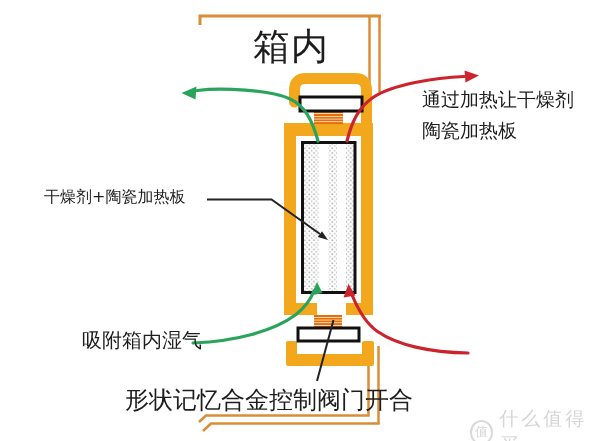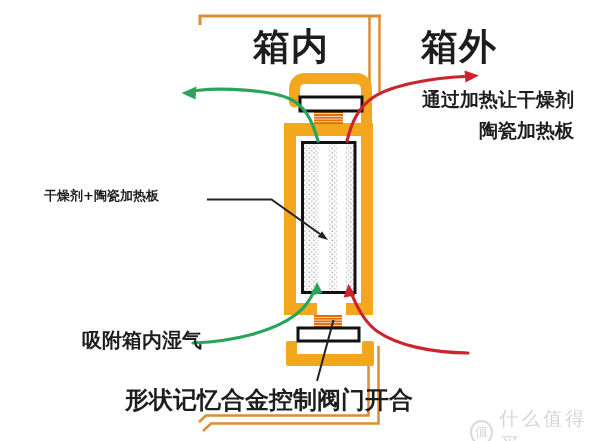--- a/index.html
+++ b/index.html
@@ -1,21 +1,21 @@
 <!DOCTYPE html>
 <html><head>
 <meta charset="utf-8">
 <style>
   html,body{margin:0;padding:0;background:#fff;}
   .stage{position:relative;width:600px;height:441px;background:#ffffff;overflow:hidden;
          font-family:"DejaVu Sans",sans-serif;color:#1d1d1d;}
   .stage svg{position:absolute;left:0;top:0;}
-  .lbl{position:absolute;font-weight:700;white-space:nowrap;text-align:right;}
+  .lbl{position:absolute;font-weight:400;white-space:nowrap;}
   .lbl-big{font-size:37px;letter-spacing:1px;}
-  .lbl-small{font-size:13px;}
+  .lbl-small{font-size:16px;}
   .inside{left:253px;top:22px;}
   .outside{left:421px;top:22px;}
   .heat{left:422px;top:84px;line-height:31px;font-size:19px;}
   .desic{left:44px;top:187px;}
   .absorb{left:62px;top:327px;font-size:20px;padding-left:20px;}
   .valve{left:125px;top:384px;font-size:24px;}
   .watermark{position:absolute;left:470px;top:406px;display:flex;align-items:center;
              color:#d6d6d6;font-weight:500;}
   .wm-logo{display:inline-flex;align-items:center;justify-content:center;
            width:21px;height:21px;border:2px solid #d9d9d9;border-radius:50%;
@@ -98,21 +98,20 @@
 
     <g stroke="#CB242D" stroke-width="3.2" fill="none" stroke-linecap="round">
       <path d="M 347,141 C 352,121 359,107 373,97.5 C 392,84.5 436,77.5 464,76.5"></path>
       <polygon points="479,75.5 464.5,70.5 465.5,82.5" fill="#CB242D" stroke="none"></polygon>
       <path d="M 468,353 C 430,352.5 397,345 377.5,331.5 C 366,323.5 357.5,308 352.5,296"></path>
       <polygon points="348.5,284 343.5,297.5 355.5,295.5" fill="#CB242D" stroke="none"></polygon>
     </g>
   </svg>
 
   <div class="lbl lbl-big inside">箱内</div>
-  <div class="lbl lbl-big outside">箱外</div>
 
   <div class="lbl heat">
     <div>通过加热让干燥剂</div>
     <div>陶瓷加热板</div>
   </div>
 
   <div class="lbl lbl-small desic">干燥剂+陶瓷加热板</div>
   <div class="lbl absorb">吸附箱内湿气</div>
   <div class="lbl valve">形状记忆合金控制阀门开合</div>
 

